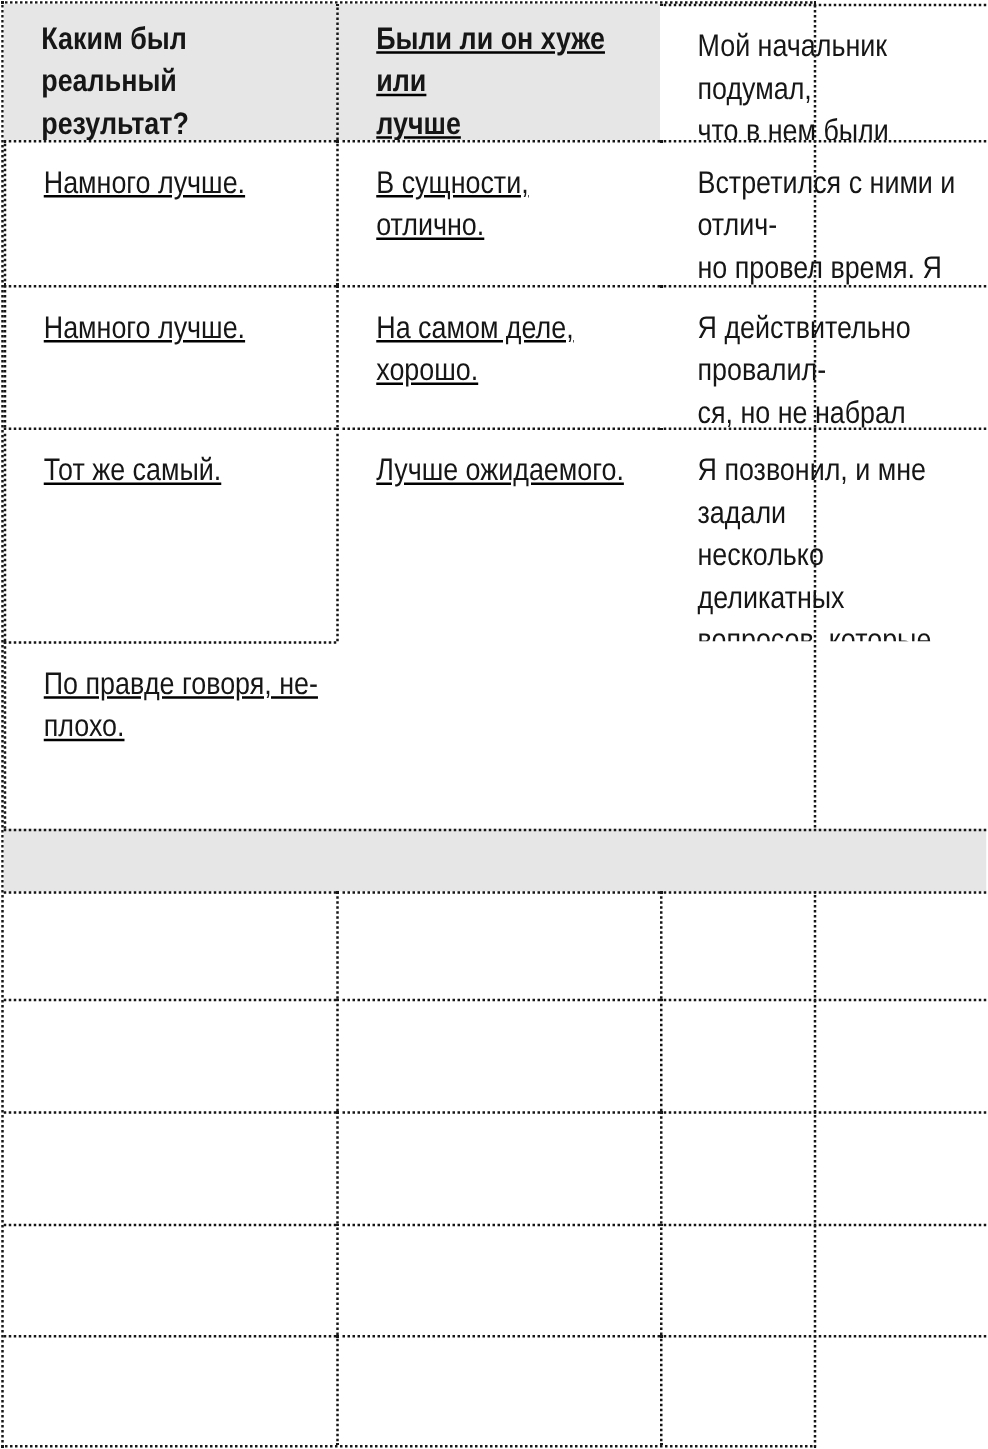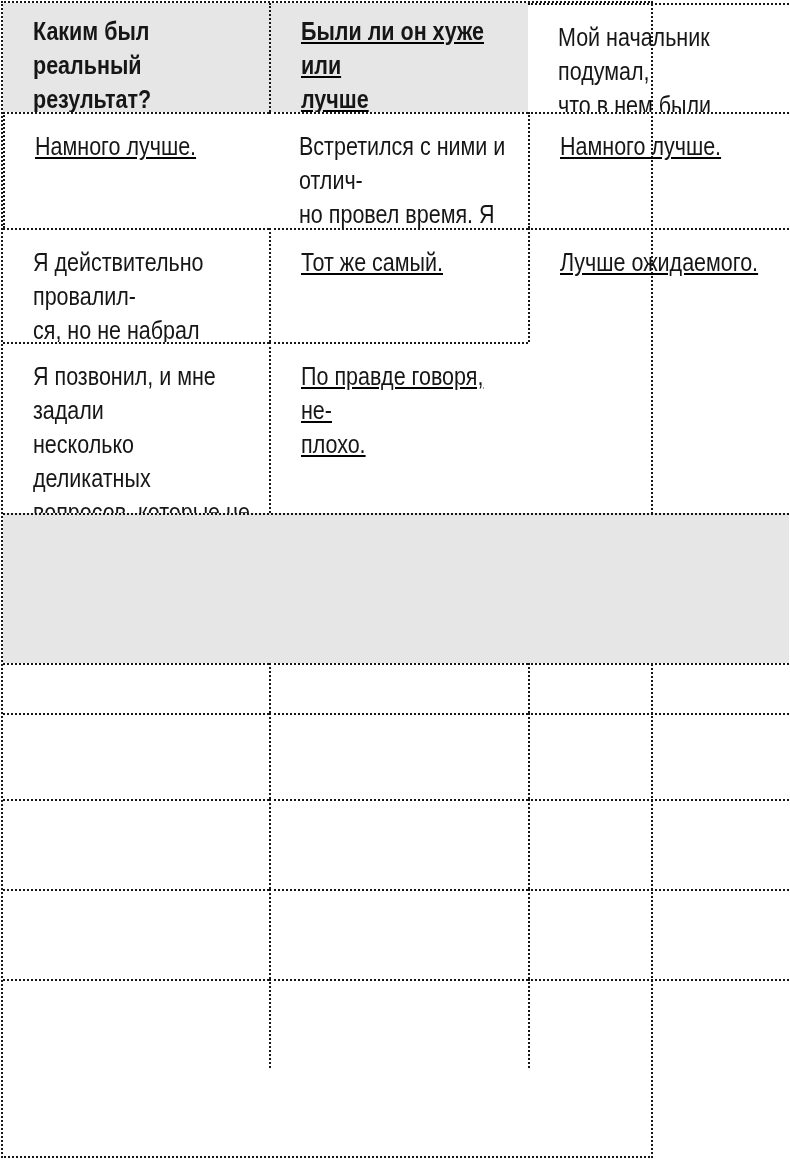--- a/index.html
+++ b/index.html
@@ -67,28 +67,34 @@
     </div>
 
     <div class="cell bt">
       <div class="txt">Мой начальник подумал,
 что в нем были удачные
 предложения.</div>
     </div>
     <div class="cell bt bl">
       <div class="txt">Намного лучше.</div>
     </div>
+    <div class="cell bt bl">
+      <div class="txt">В сущности, отлично.</div>
+    </div>
 
     <div class="cell bt">
       <div class="txt">Встретился с ними и отлич-
 но провел время. Я отклю-
 чился от своей тревоги.</div>
     </div>
     <div class="cell bt bl">
       <div class="txt">Намного лучше.</div>
+    </div>
+    <div class="cell bt bl">
+      <div class="txt">На самом деле, хорошо.</div>
     </div>
 
     <div class="cell bt">
       <div class="txt">Я действительно провалил-
 ся, но не набрал всего двух
 баллов. Если я все повторю,
 я легко сдам экзамен
 в следующий раз.</div>
     </div>
     <div class="cell bt bl">

